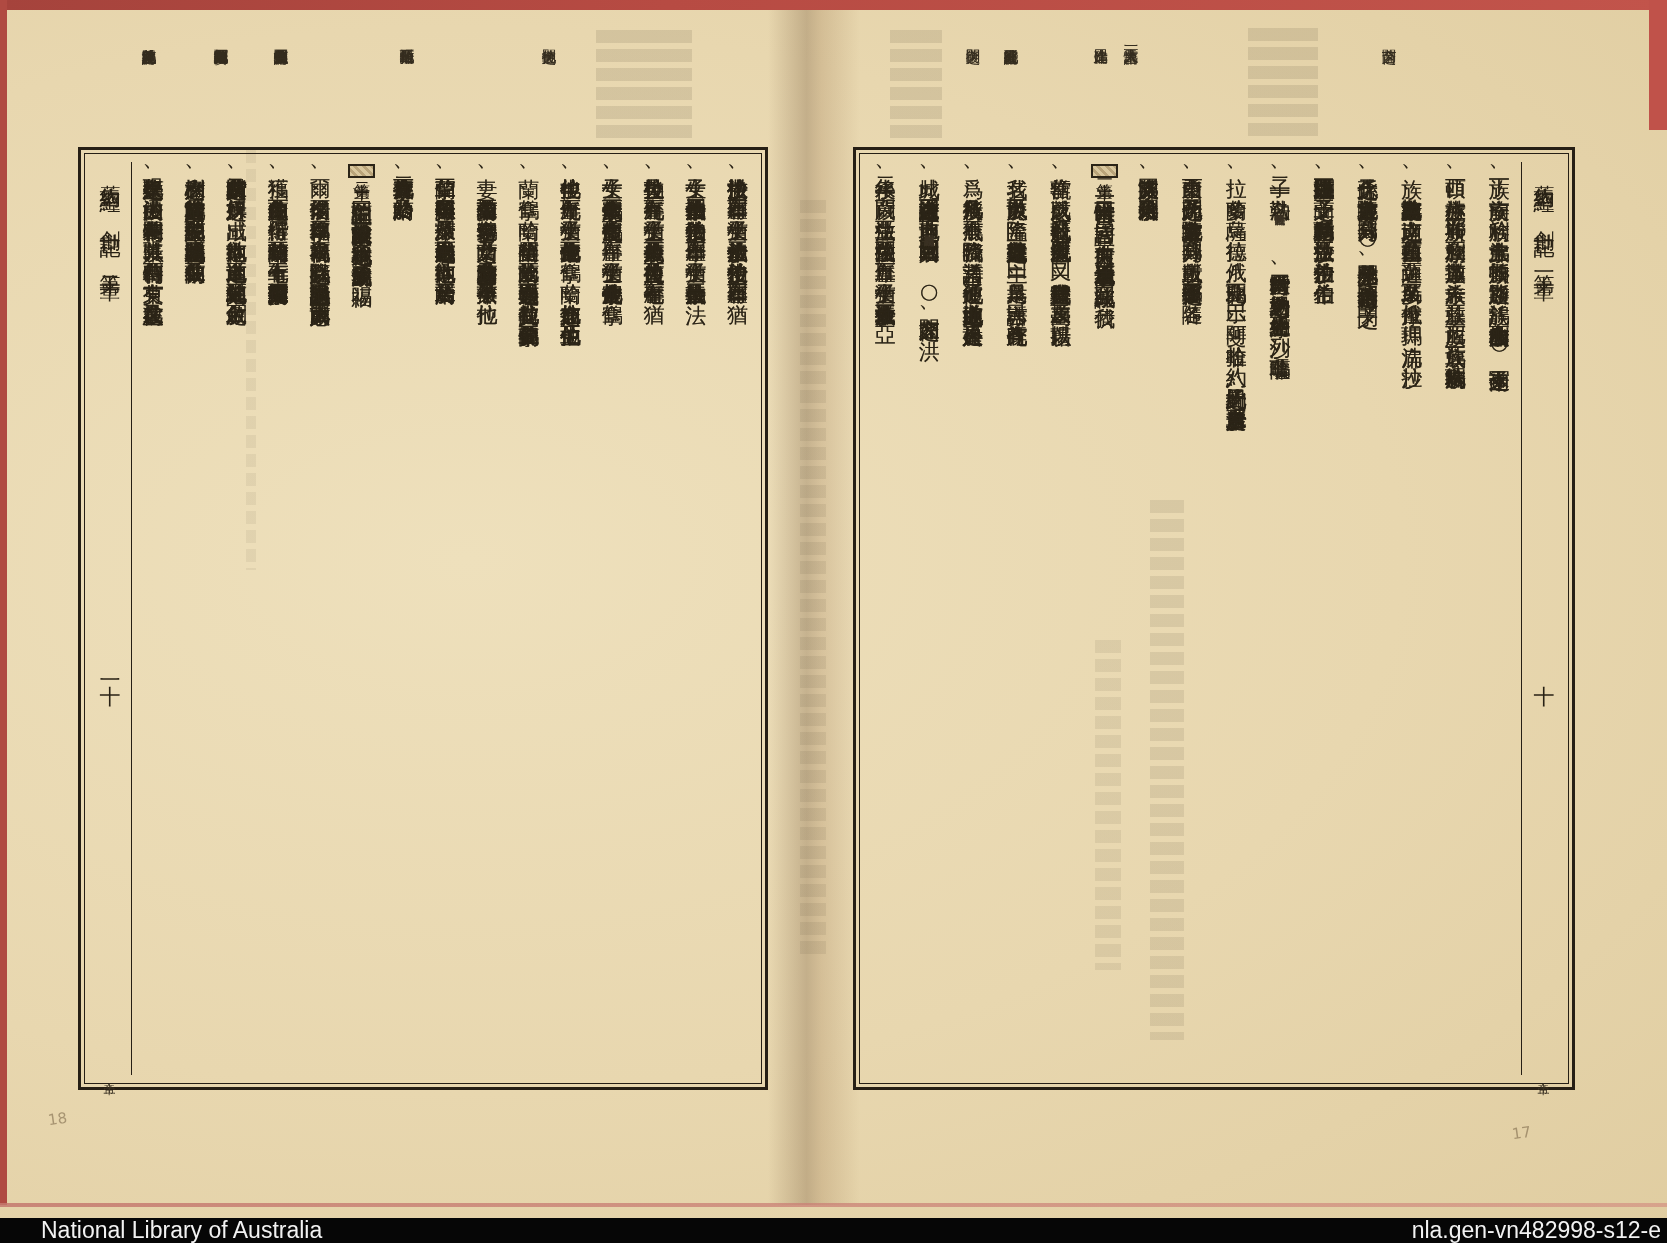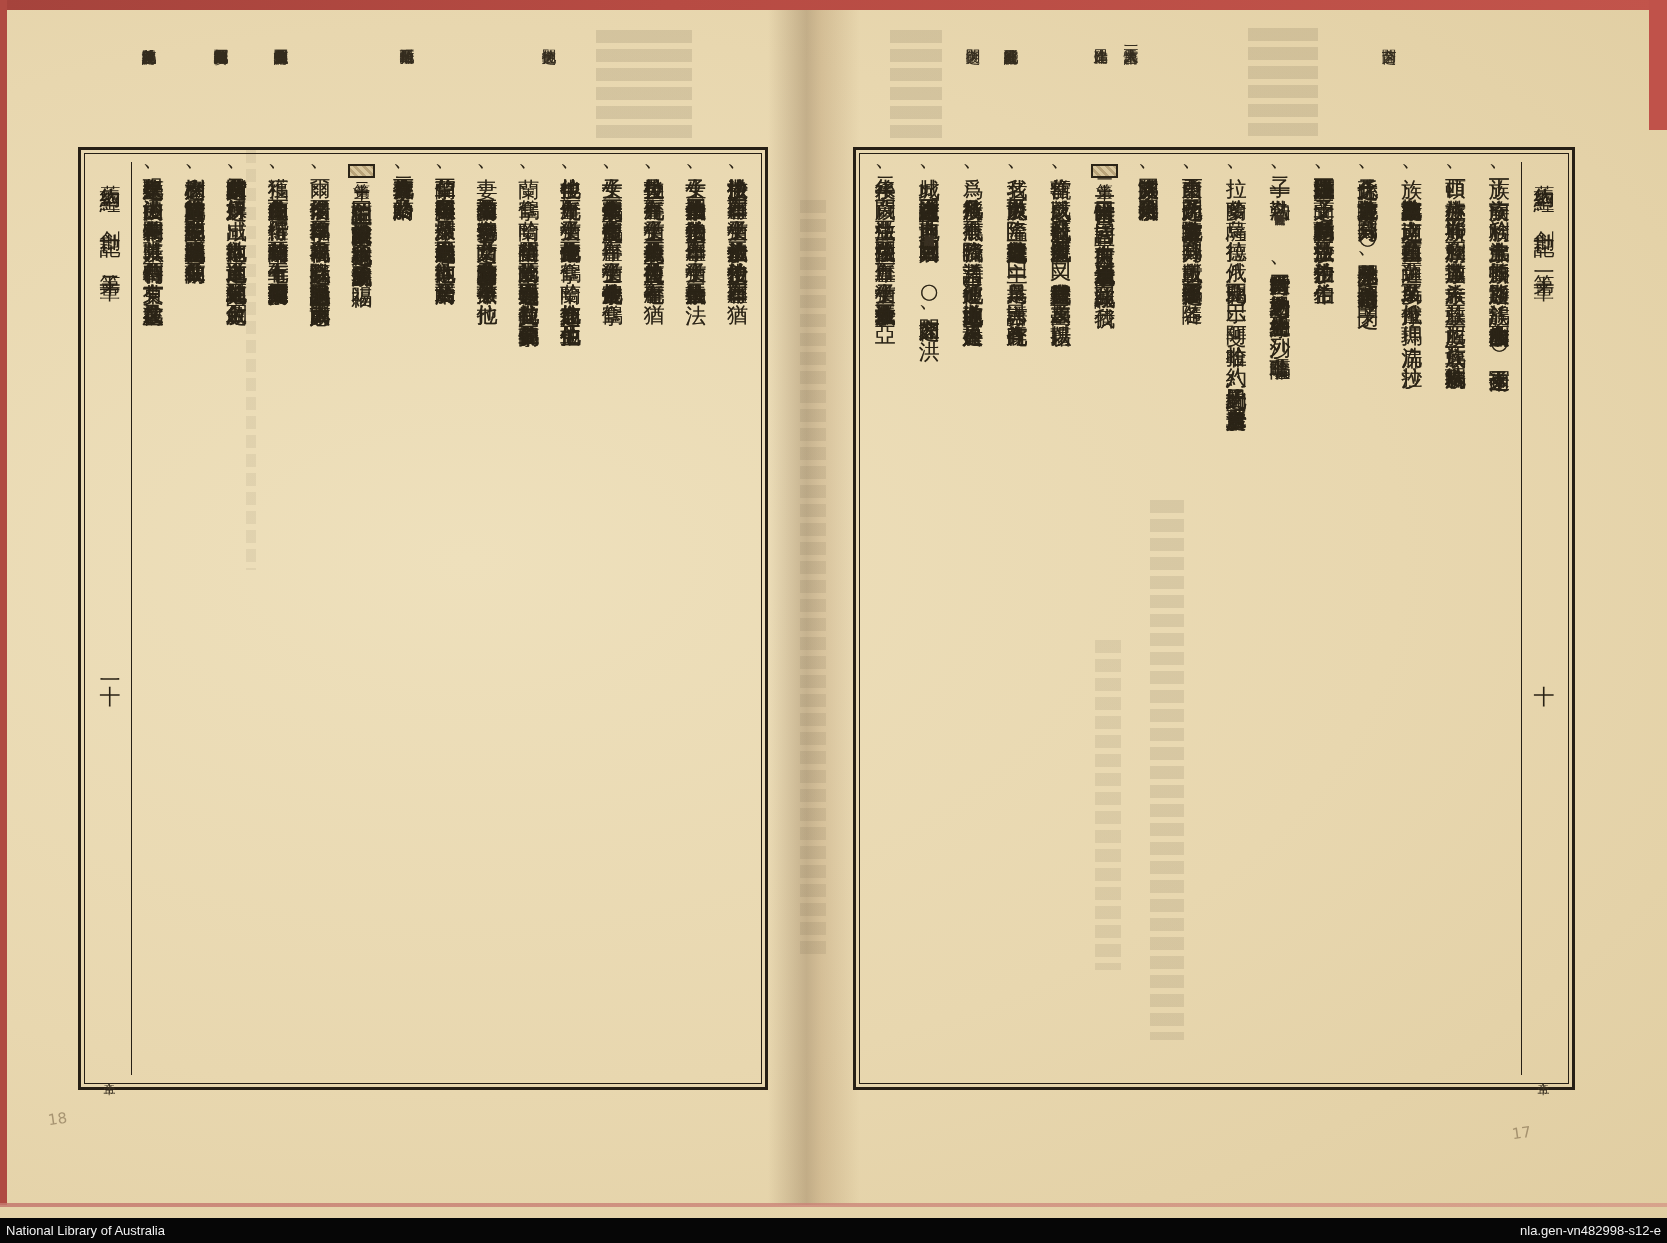--- a/index.html
+++ b/index.html
@@ -47,21 +47,21 @@
     height:50px;color:#3a3123;margin:2px 0;}
   
   .mnote{position:absolute;writing-mode:vertical-rl;text-orientation:upright;
     font-size:14.5px;line-height:1.18;color:#352d1f;}
   
   .pencil{position:absolute;font-size:15px;color:rgba(115,95,65,.55);
     font-family:"DejaVu Sans",sans-serif;transform:rotate(-8deg);}
   
   .footer{position:absolute;left:0;top:1218px;width:1667px;height:25px;background:#060606;
     display:flex;align-items:center;justify-content:space-between;box-sizing:border-box;padding:0 6px;}
-  .footer span{color:#f2f2f2;font-size:13px;font-family:"Liberation Sans",sans-serif;}
+  .footer span{color:#f2f2f2;font-size:23px;font-family:"Liberation Sans",sans-serif;margin-left:35px;}
 </style>
 </head>
 <body>
 
 <div class="stage">
 
   <div class="edge-top"></div>
   <div class="edge-left"></div>
   <div class="edge-right"></div>
   <div class="gutter"></div>

